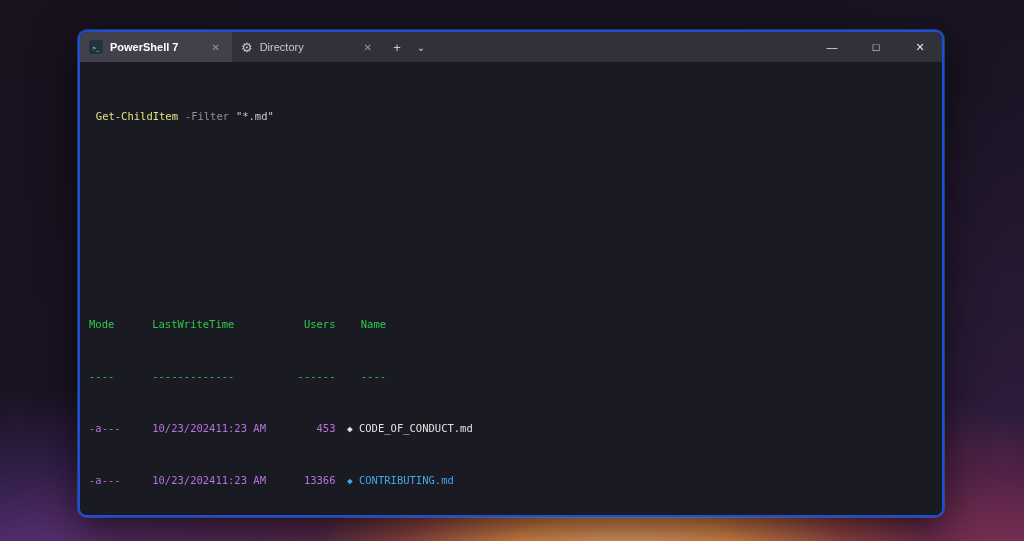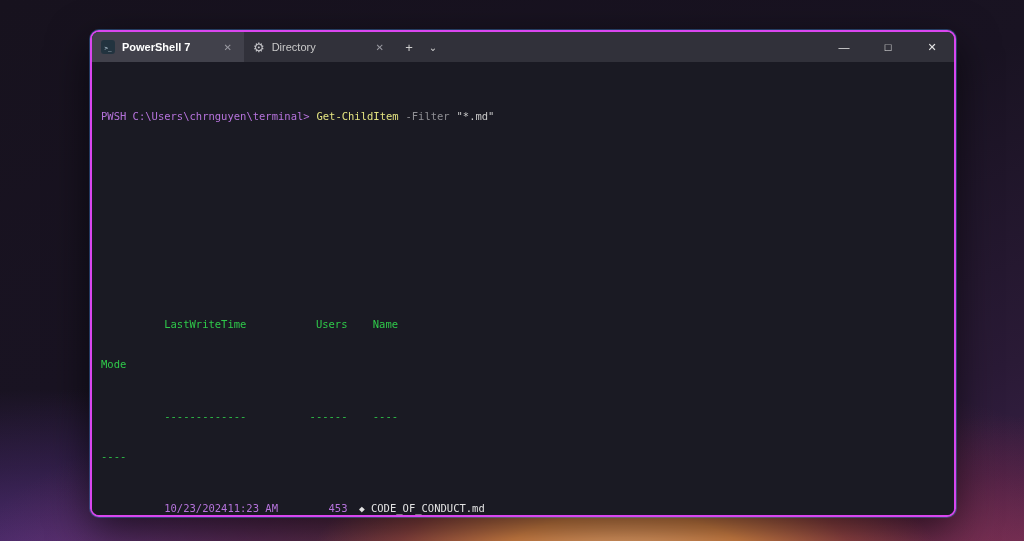--- a/index.html
+++ b/index.html
@@ -10,23 +10,23 @@
       radial-gradient(420px 160px at 61% 104%, #f2b27c 0%, #e08a4a 30%, rgba(190,90,70,0.55) 55%, rgba(120,40,80,0) 75%),
       radial-gradient(900px 380px at 58% 118%, rgba(210,120,70,0.5) 0%, rgba(150,60,90,0.35) 45%, rgba(80,30,70,0) 75%),
       radial-gradient(520px 260px at 5% 108%, rgba(130,70,190,0.6) 0%, rgba(90,50,140,0.32) 45%, rgba(40,20,60,0) 75%),
       radial-gradient(430px 240px at 99% 110%, rgba(195,60,95,0.5) 0%, rgba(120,30,70,0.28) 50%, rgba(60,15,40,0) 75%),
       linear-gradient(160deg, #17121e 0%, #191322 45%, #2a1a36 80%, #3a2148 100%);
     position:relative;
   }
 
   
   .window {
-    position:absolute; left:90px; top:30px; width:866px; height:487px;
+    position:absolute; left:78px; top:30px; width:866px; height:487px;
     background:#1a1a23;
-    border:2px solid #d946ef;
+    border:2px solid #1d4ed8;
     border-radius:9px;
     box-shadow:0 0 0 1px rgba(70,150,235,0.35), 0 14px 42px rgba(0,0,0,0.6);
     overflow:hidden;
     display:flex; flex-direction:column;
   }
 
   
   .titlebar {
     height:30px; background:#31313a; display:flex; align-items:stretch;
     flex:0 0 auto; user-select:none;
@@ -71,21 +71,21 @@
   .yellow  { color:#e3e380; }
   .gray    { color:#8f8f94; }
   .lgray   { color:#c9c9c9; }
   .green   { color:#2fc94a; }
   .white   { color:#e2e2e2; }
   .blue    { color:#41a6e8; }
 
   .ml1 { margin-left:0.65em; }
   .dir-line { padding-left:34px; }
 
-  .c-mode   { width:10ch;margin-top:40px; }
+  .c-mode   { width:10ch; }
   .c-date   { width:10ch; text-align:right; }
   .c-time   { width:9ch;  }
   .c-length { width:10ch; text-align:right; }
   .c-icon   { width:3ch;  text-align:right; font-size:9.5px; }
   .c-name   { margin-left:1ch; }
   .h-lastwrite { width:19ch; text-align:left; }
   .h-name   { margin-left:4ch; }
 </style>
 </head>
 <body>
@@ -109,21 +109,20 @@
     <div class="win-controls">
       <div class="win-btn">—</div>
       <div class="win-btn">□</div>
       <div class="win-btn">✕</div>
     </div>
   </div>
 
   <div class="terminal">
 
     <div class="t-line">
-      <span class="purple">PWSH C:\Users\chrnguyen\terminal&gt;</span>
       <span class="yellow ml1">Get-ChildItem</span>
       <span class="gray ml1">-Filter</span>
       <span class="lgray ml1">"*.md"</span>
     </div>
 
     <div class="blank"></div>
 
 
     <div class="blank"></div>
     <div class="blank"></div>

